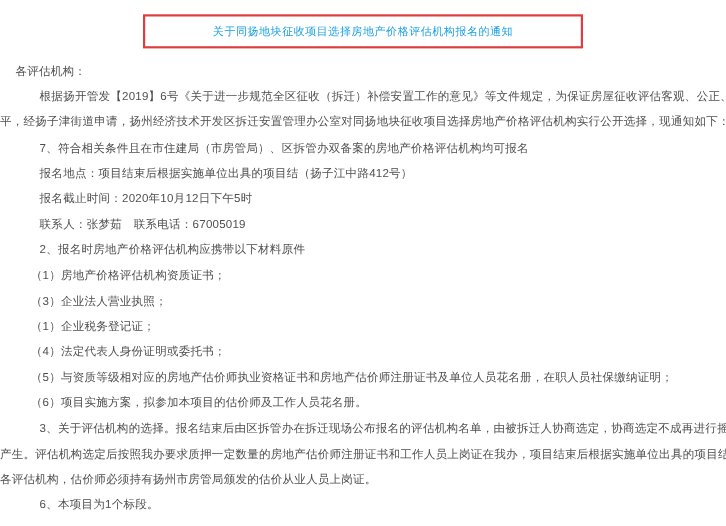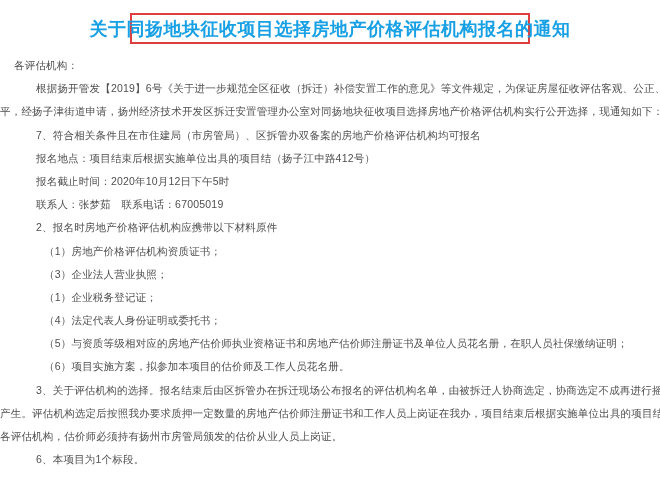--- a/index.html
+++ b/index.html
@@ -21,43 +21,43 @@
     width: 396px;
     height: 27px;
     border: 2px solid var(--title-border, #dd3e3e);
     background: #ffffff;
     display: flex;
     align-items: center;
     justify-content: center;
   }
   .title-text {
     color: var(--title-color, #18a0e4);
-    font-size: 18px;
-    font-weight: bold;
+    font-size: 10px;
+    font-weight: normal;
     letter-spacing: 0.5px;
     white-space: nowrap;
   }
   .notice-body {
     position: absolute;
     left: 0;
     top: 54px;
     right: 2px;
     color: var(--body-color, #4f4f4f);
     font-size: 10.5px;
   }
   .line {
     line-height: 23.2px;
     height: 23.2px;
     white-space: nowrap;
     letter-spacing: 0.2px;
   }
   .indent-flush { margin-left: 0; }
   .indent-label { margin-left: 14px; }
   .indent-para  { margin-left: 36px; }
-  .indent-item  { margin-left: 44px; }
+  .indent-item  { margin-left: 28px; }
 </style>
 </head>
 <body>
 
 <div class="title-box">
   <span class="title-text">关于同扬地块征收项目选择房地产价格评估机构报名的通知</span>
 </div>
 
 <div class="notice-body">
   <div class="line indent-label">各评估机构：</div>

